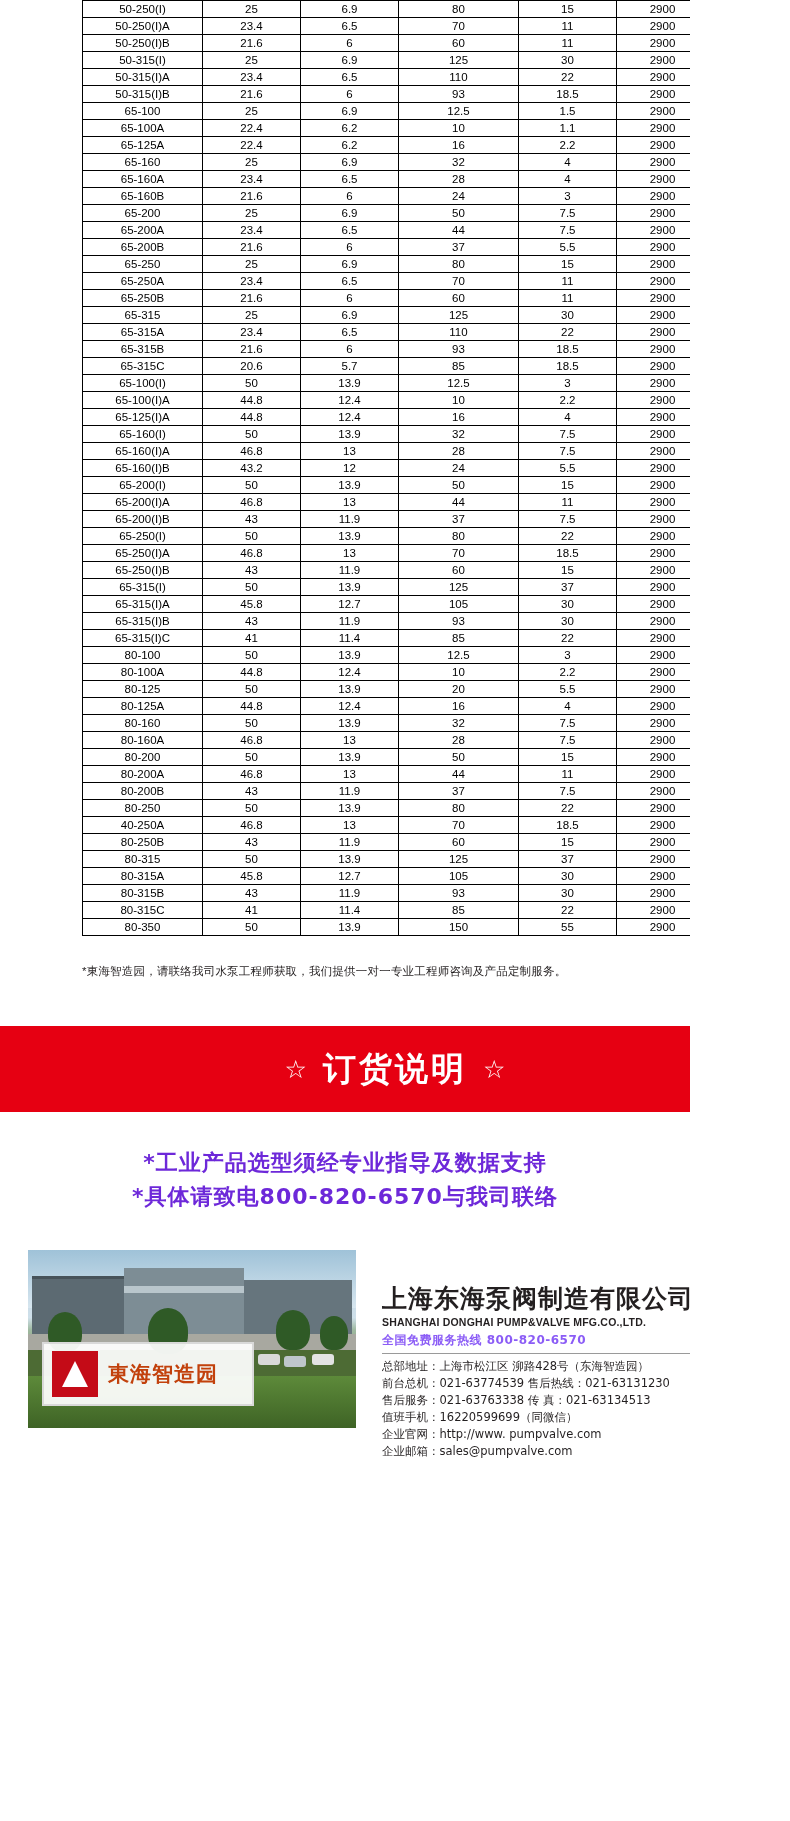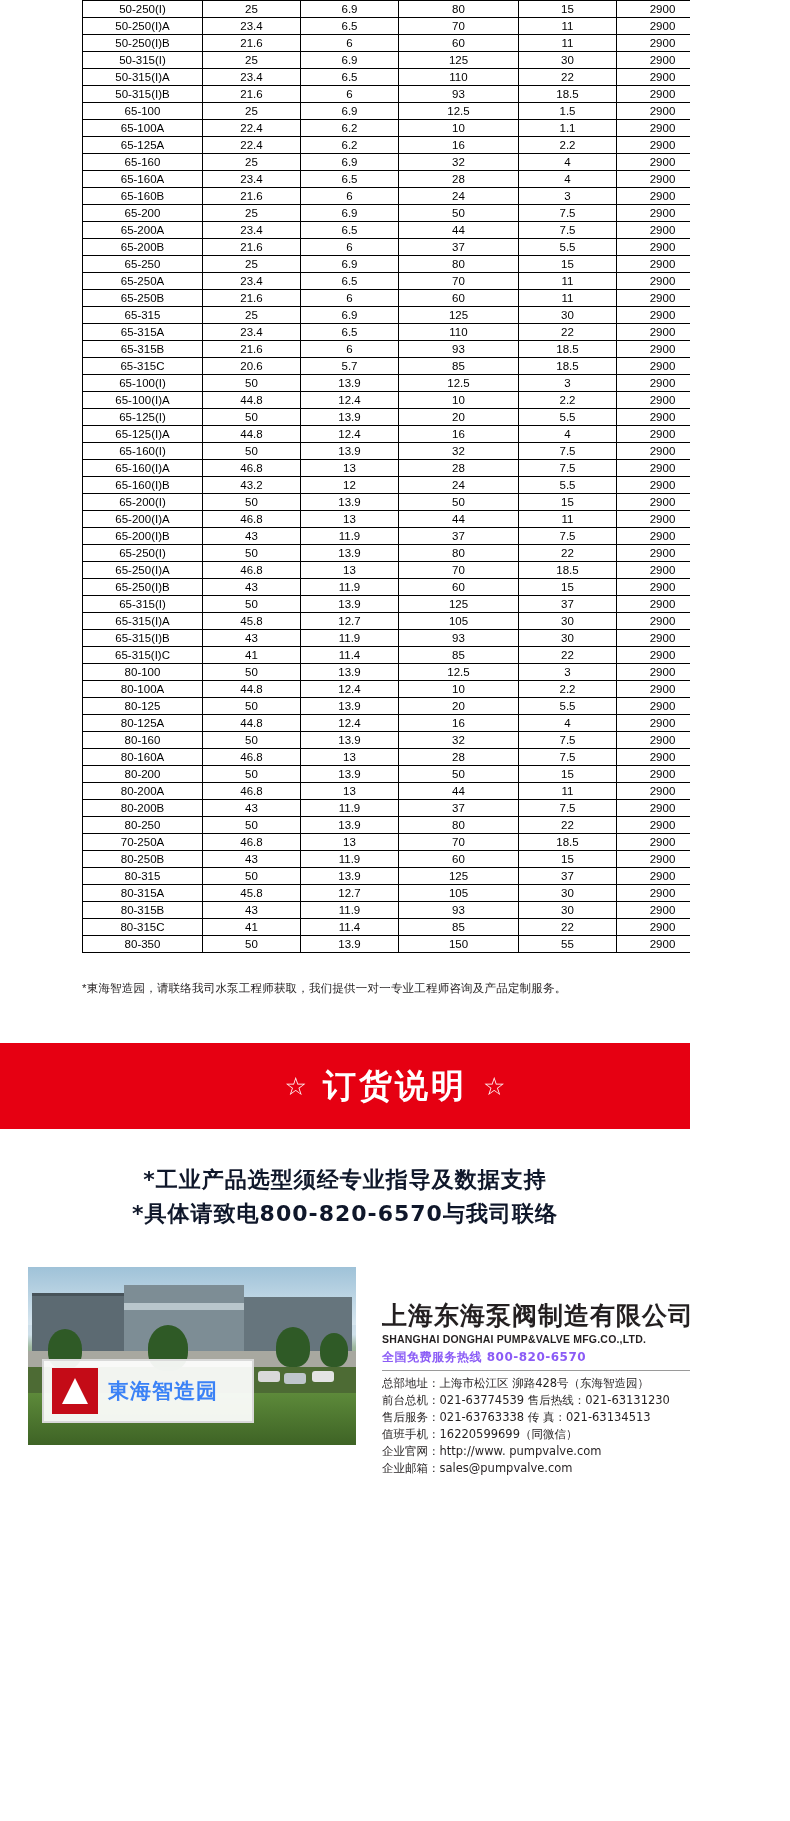--- a/index.html
+++ b/index.html
@@ -81,21 +81,21 @@
     letter-spacing: 3px;
     font-family: "DejaVu Sans", sans-serif;
   }
 
   
   .notice {
     padding: 34px 0 30px 0;
     text-align: center;
   }
   .notice div {
-    color: #0f172a;
+    color: #6d28d9;
     font-size: 22px;
     font-weight: bold;
     line-height: 34px;
     letter-spacing: 1px;
     font-family: "DejaVu Sans", sans-serif;
   }
 
   
   .footer {
     display: flex;
@@ -159,21 +159,21 @@
   }
   .photo .sign .logo {
     width: 46px; height: 46px; background: #c40b17; position: relative; flex: 0 0 auto;
   }
   .photo .sign .logo:after {
     content: ""; position: absolute; left: 10px; top: 10px;
     width: 0; height: 0; border-left: 13px solid transparent;
     border-right: 13px solid transparent; border-bottom: 26px solid #ffffff;
   }
   .photo .sign .signtext {
-    font-size: 21px; font-weight: bold; color: #3b82f6; letter-spacing: 1px;
+    font-size: 21px; font-weight: bold; color: #c2410c; letter-spacing: 1px;
     font-family: "DejaVu Sans", sans-serif; white-space: nowrap;
   }
   .photo .cars {
     position: absolute; left: 230px; top: 104px; width: 94px; height: 26px;
   }
   .photo .cars i {
     position: absolute; width: 22px; height: 11px; background: #d9d9d9; border-radius: 3px;
   }
   .photo .cars i:nth-child(1) { left: 0; top: 0; }
   .photo .cars i:nth-child(2) { left: 26px; top: 2px; background: #bfc6cc; }
@@ -420,28 +420,20 @@
           </tr>
           <tr>
             <td>65-100(I)A</td>
             <td>44.8</td>
             <td>12.4</td>
             <td>10</td>
             <td>2.2</td>
             <td>2900</td>
           </tr>
           <tr>
-            <td>65-125(I)</td>
-            <td>50</td>
-            <td>13.9</td>
-            <td>20</td>
-            <td>5.5</td>
-            <td>2900</td>
-          </tr>
-          <tr>
             <td>65-125(I)A</td>
             <td>44.8</td>
             <td>12.4</td>
             <td>16</td>
             <td>4</td>
             <td>2900</td>
           </tr>
           <tr>
             <td>65-160(I)</td>
             <td>50</td>
@@ -620,21 +612,21 @@
           </tr>
           <tr>
             <td>80-250</td>
             <td>50</td>
             <td>13.9</td>
             <td>80</td>
             <td>22</td>
             <td>2900</td>
           </tr>
           <tr>
-            <td>70-250A</td>
+            <td>40-250A</td>
             <td>46.8</td>
             <td>13</td>
             <td>70</td>
             <td>18.5</td>
             <td>2900</td>
           </tr>
           <tr>
             <td>80-250B</td>
             <td>43</td>
             <td>11.9</td>

